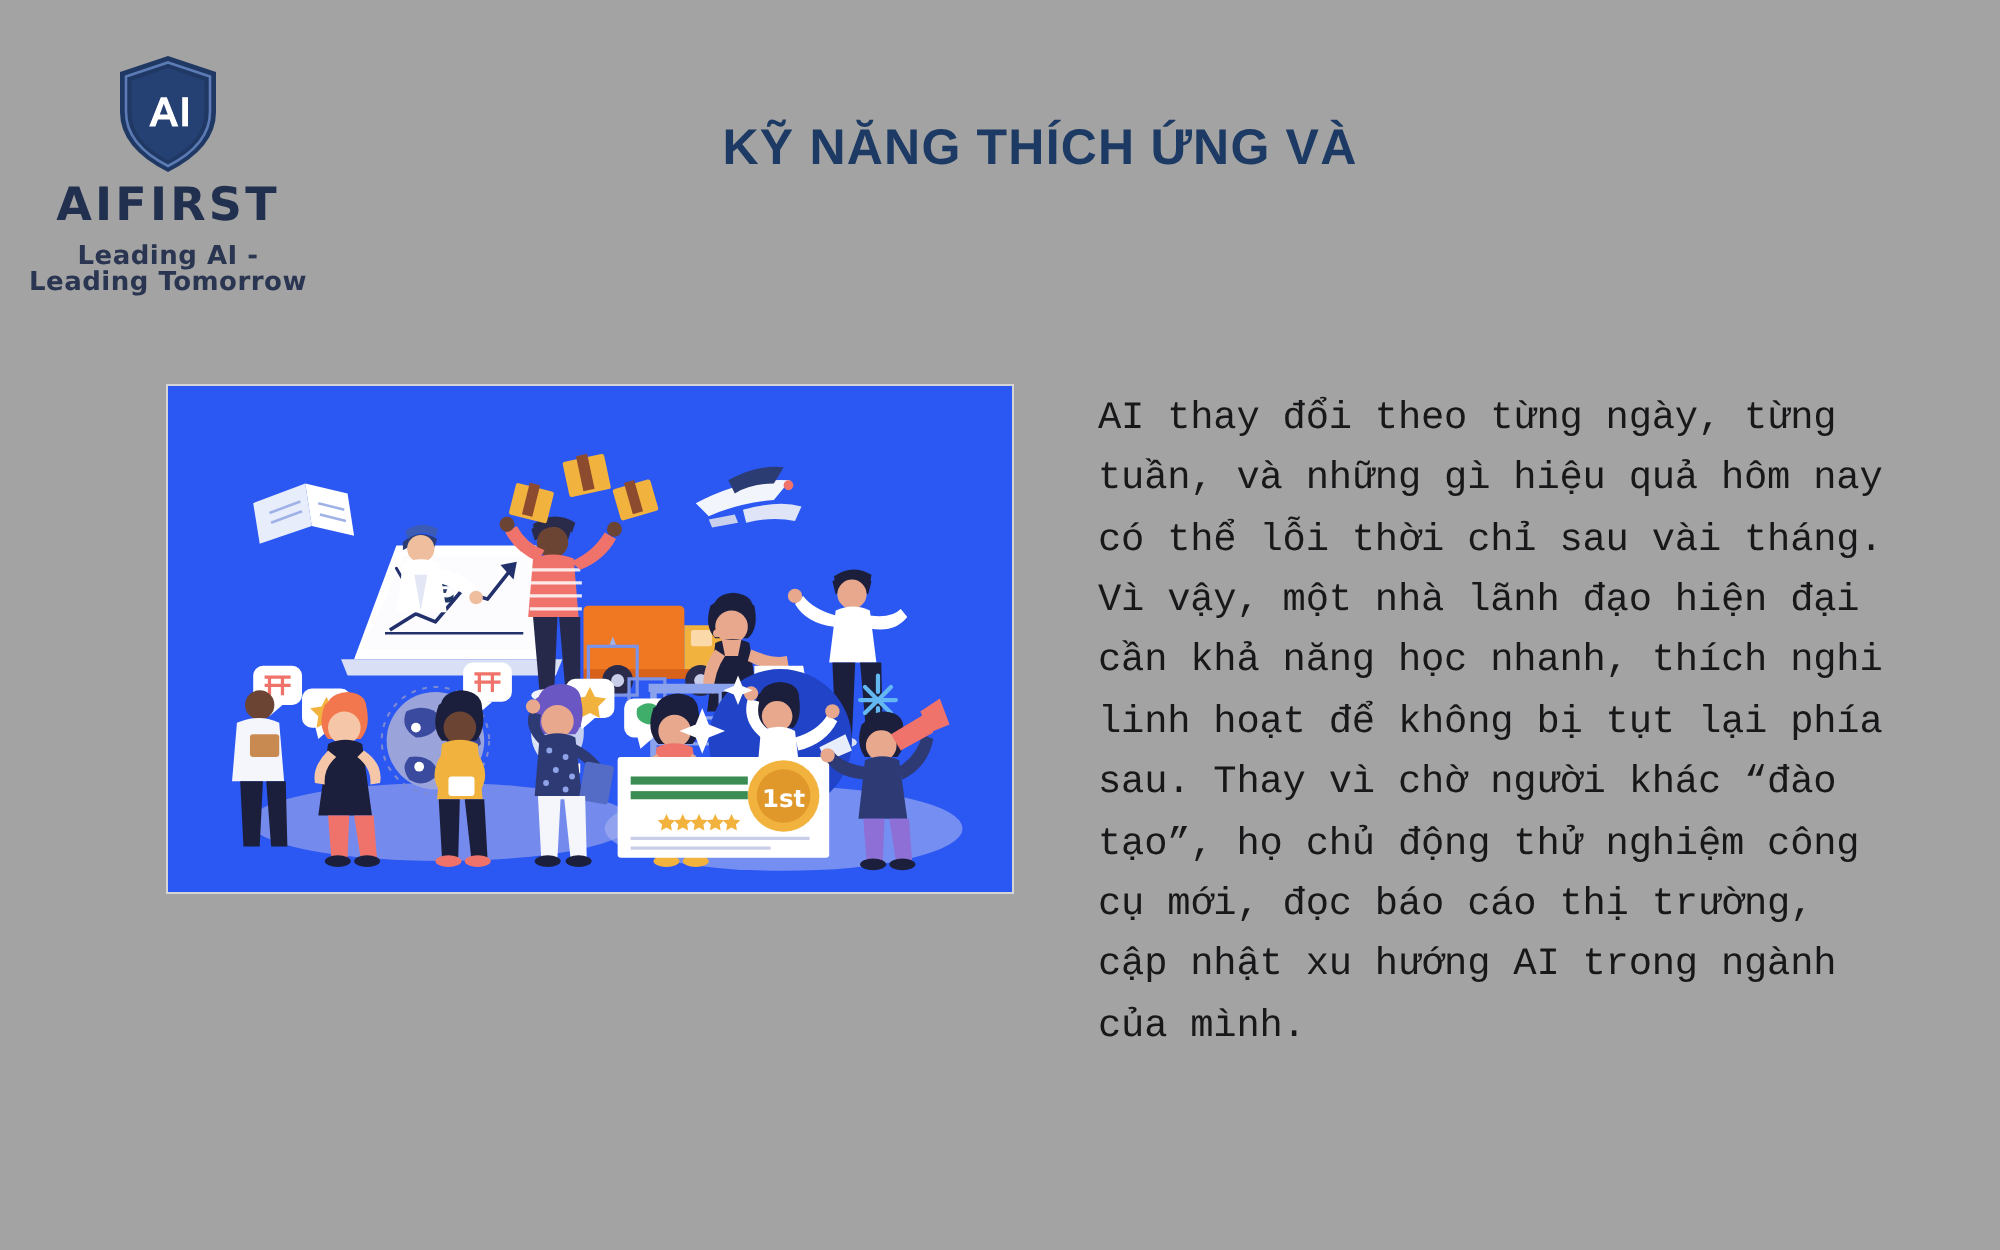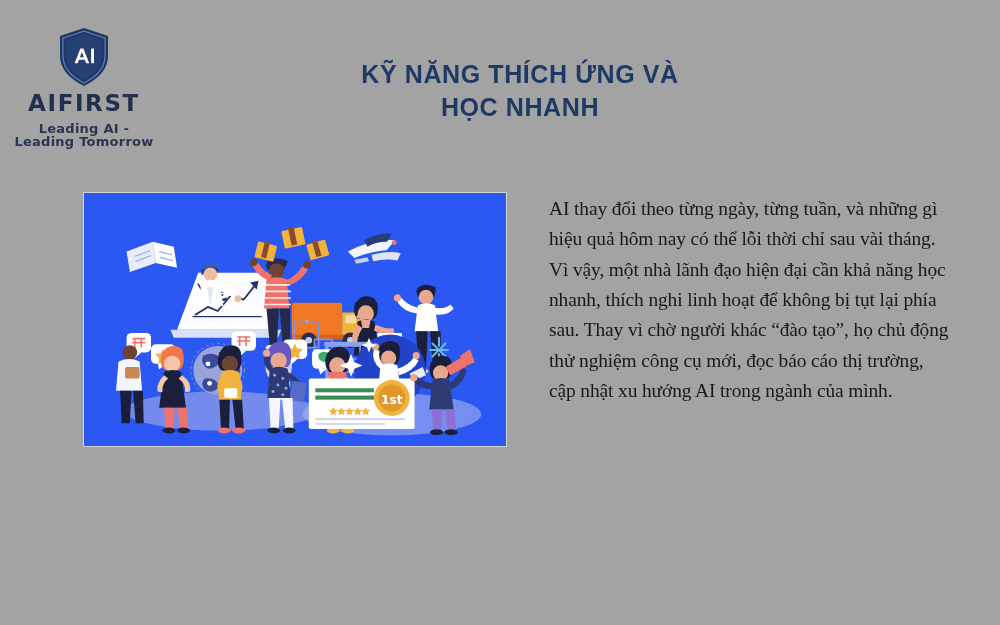--- a/index.html
+++ b/index.html
@@ -85,21 +85,21 @@
   }
   .illus-svg { display: block; width: 100%; height: 100%; }
 
   
   .body-text {
     position: absolute;
     left: 549px;
     top: 194px;
     width: 400px;
     color: #18181A;
-    font-family: Liberation Serif, serif;
+    font-family: Liberation Mono, monospace;
     font-size: 19.4px;
     line-height: 1.565;
     letter-spacing: -0.1px;
   }
 </style>
 </head>
 <body>
 
 <div class="slide">
 
@@ -113,21 +113,20 @@
                  M23.9 31.2 L27.9 31.2 L25.9 25.9 Z"></path>
         <rect x="35.1" y="22.6" width="2.9" height="14.6"></rect>
       </g>
     </svg>
     <div class="logo-wordmark">AIFIRST</div>
     <div class="logo-tagline">Leading AI - Leading Tomorrow</div>
   </div>
 
   <h1 class="title">
     <span class="tline">KỸ NĂNG THÍCH ỨNG VÀ</span>
-    <span class="tline">HỌC NHANH</span>
   </h1>
 
   <div class="illus-wrap">
     <svg class="illus-svg" viewBox="0 0 422 311">
       <rect width="422" height="311" fill="#2B57F2"></rect>
 
       <ellipse cx="120" cy="268" rx="118" ry="24" fill="#8E9CEB" opacity="0.75"></ellipse>
       <ellipse cx="330" cy="272" rx="110" ry="26" fill="#A7B2F0" opacity="0.6"></ellipse>
 
       <g>

